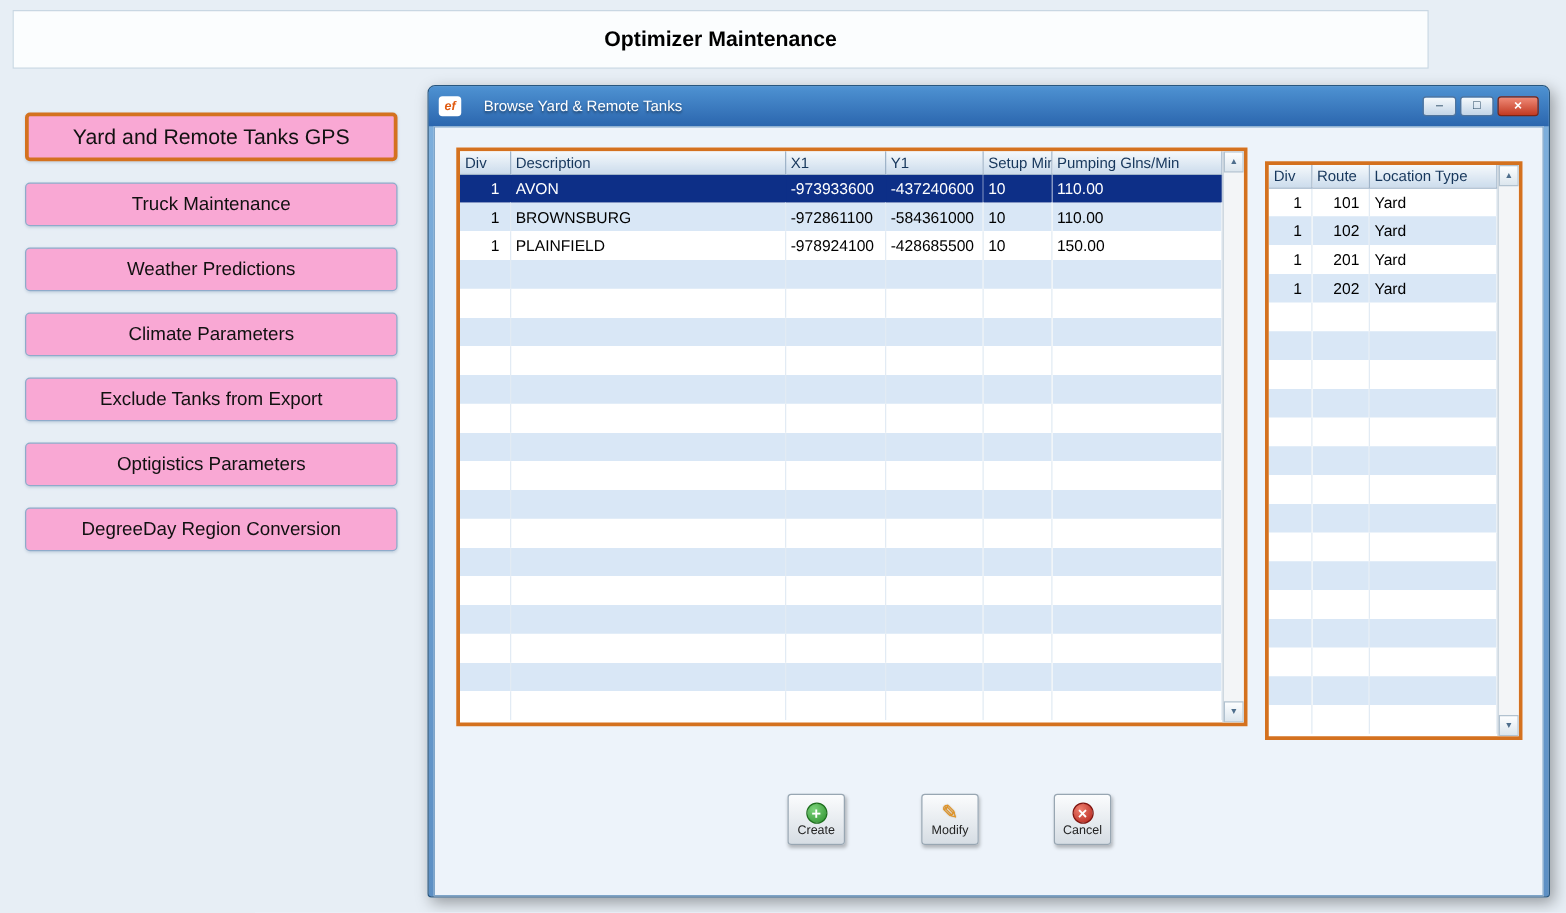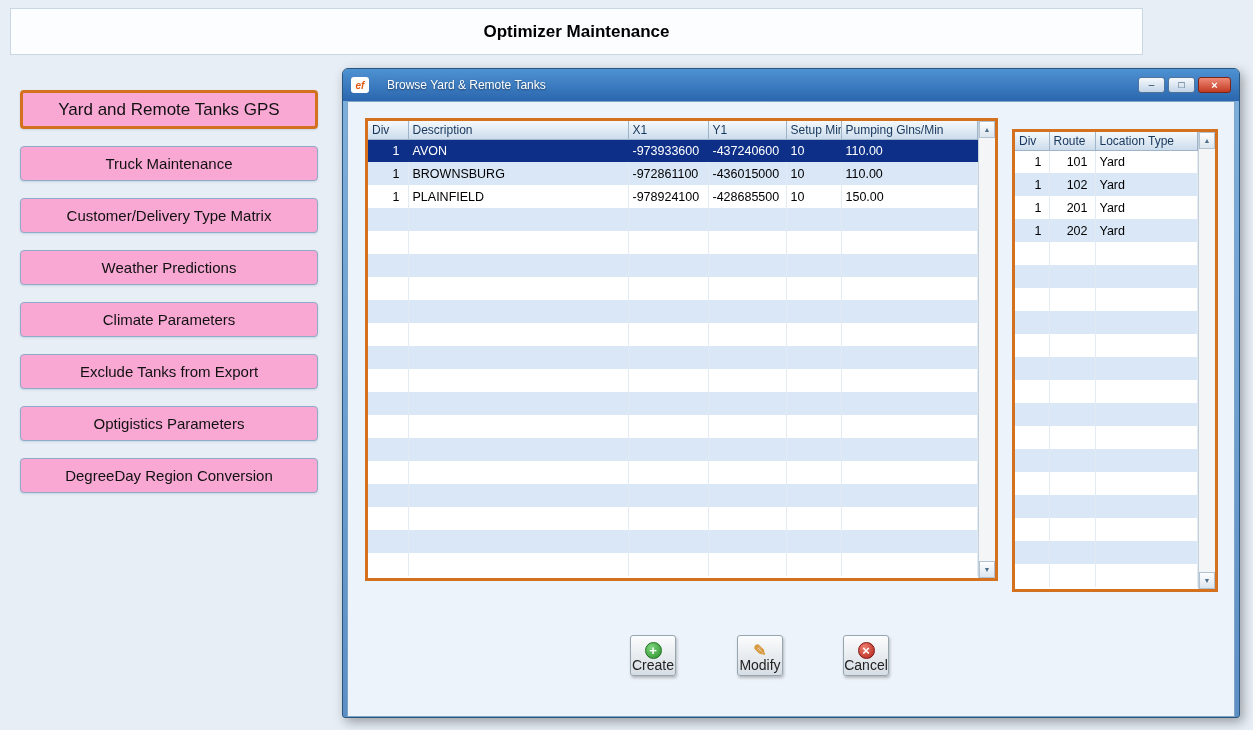--- a/index.html
+++ b/index.html
@@ -51,35 +51,34 @@
 
   
   .action-btn{position:absolute;width:46px;height:41px;background:linear-gradient(#fbfcfd,#d6dde4);border:1px solid #98a6b2;border-radius:3px;box-shadow:1px 2px 3px rgba(0,0,0,.25);display:flex;flex-direction:column;align-items:center;justify-content:center;gap:1px;cursor:default}
   #btn-create{left:282px;top:533px}
   #btn-modify{left:389px;top:533px}
   #btn-cancel{left:495px;top:533px}
   .icon-circle{width:17px;height:17px;border-radius:50%;color:#fff;font-size:13px;line-height:15px;text-align:center;font-weight:bold}
   .icon-circle.green{background:radial-gradient(circle at 35% 30%,#7cd47c,#2d8f2d);border:1px solid #1d6f1d}
   .icon-circle.red{background:radial-gradient(circle at 35% 30%,#f08070,#b02018);border:1px solid #801510}
   .pencil{font-size:16px;line-height:17px;color:#e8951d;text-shadow:0 0 1px #a05c00}
-  .action-label{font-size:14px;color:#222;line-height:10px}
+  .action-label{font-size:10px;color:#222;line-height:10px}
 </style>
 </head>
 <body>
 
 <div class="page">
 
   <div class="top-header">
     <div class="page-title">Optimizer Maintenance</div>
   </div>
 
   <div class="sidebar">
     <div class="side-btn active">Yard and Remote Tanks GPS</div>
     <div class="side-btn">Truck Maintenance</div>
-    <div class="side-btn">Customer/Delivery Type Matrix</div>
     <div class="side-btn">Weather Predictions</div>
     <div class="side-btn">Climate Parameters</div>
     <div class="side-btn">Exclude Tanks from Export</div>
     <div class="side-btn">Optigistics Parameters</div>
     <div class="side-btn">DegreeDay Region Conversion</div>
   </div>
 
   <div class="window">
     <div class="titlebar">
       <span class="app-icon">ef</span>
@@ -111,21 +110,21 @@
                 <td>AVON</td>
                 <td>-973933600</td>
                 <td>-437240600</td>
                 <td>10</td>
                 <td>110.00</td>
               </tr>
               <tr class="alt">
                 <td>1</td>
                 <td>BROWNSBURG</td>
                 <td>-972861100</td>
-                <td>-436015000</td>
+                <td>-584361000</td>
                 <td>10</td>
                 <td>110.00</td>
               </tr>
               <tr>
                 <td>1</td>
                 <td>PLAINFIELD</td>
                 <td>-978924100</td>
                 <td>-428685500</td>
                 <td>10</td>
                 <td>150.00</td>

